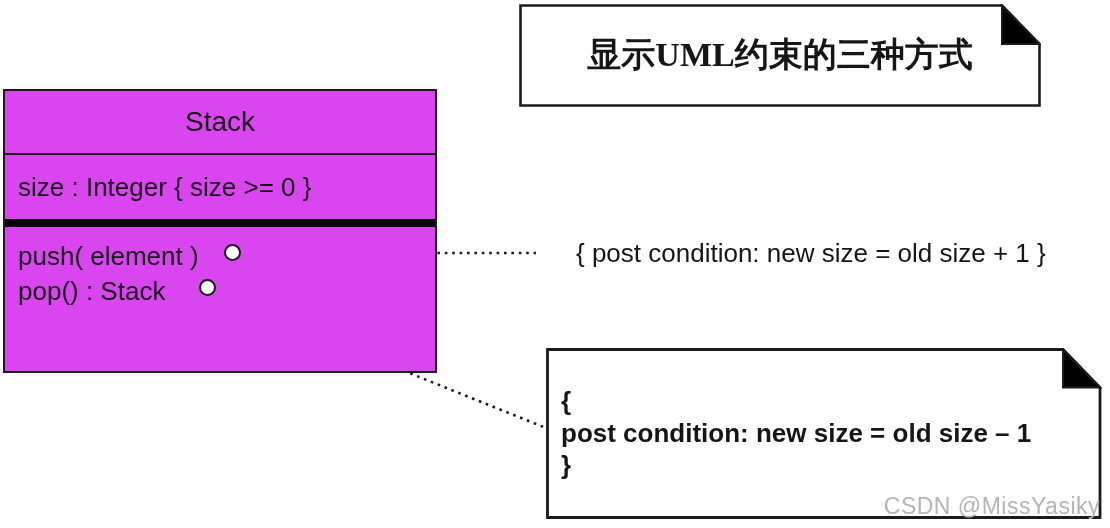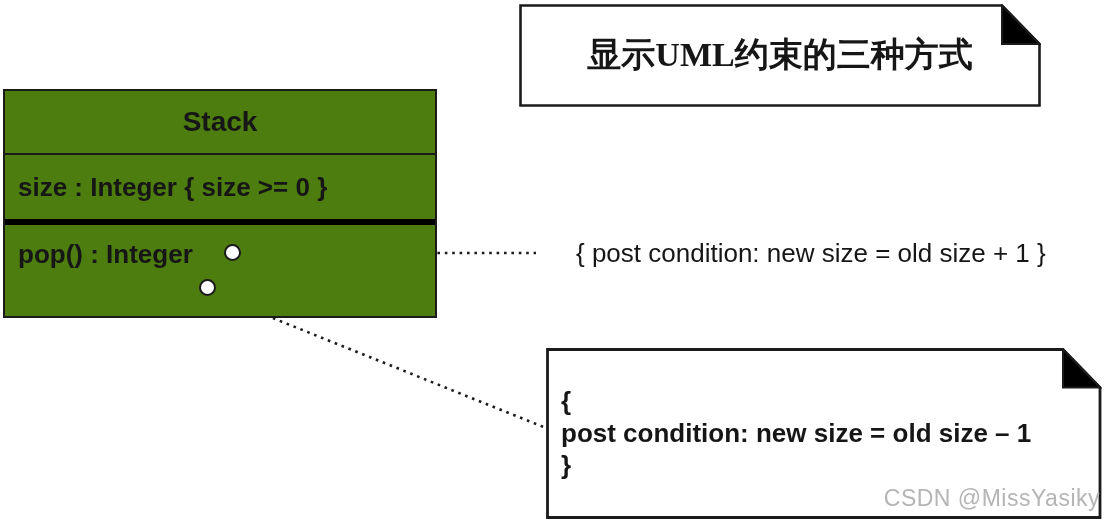--- a/index.html
+++ b/index.html
@@ -25,39 +25,38 @@
     height: 528px;
     pointer-events: none;
   }
 
   
   .uml-class {
     position: absolute;
     left: 3px;
     top: 89px;
     width: 434px;
-    height: 229px;
+    height: 284px;
     border: 2.5px solid #1b1b1b;
     box-sizing: border-box;
-    background: #4d7c0f;
+    background: #d946ef;
     display: flex;
     flex-direction: column;
-    font-weight: bold;
   }
   .uml-class .compartment-title {
     height: 62px;
     border-bottom: 2px solid #1b1b1b;
     display: flex;
     align-items: center;
     justify-content: center;
     font-size: 28px;
   }
   .uml-class .compartment-attrs {
     height: 64px;
-    border-bottom: 6px solid #000000;
+    border-bottom: 8px solid #000000;
     display: flex;
     align-items: center;
     padding-left: 13px;
     font-size: 26px;
   }
   .uml-class .compartment-ops {
     flex: 1;
     padding: 12px 0 0 13px;
     font-size: 26px;
     line-height: 35px;
@@ -111,41 +110,42 @@
   .note-pop-text {
     left: 15px;
     top: 37px;
     font-size: 26px;
     line-height: 32px;
   }
 
   .watermark {
     position: absolute;
     right: 10px;
-    bottom: 16px;
+    bottom: 8px;
     font-size: 23px;
     color: #b5b5b5;
     letter-spacing: 0.5px;
   }
 </style>
 </head>
 <body>
 
 <div class="canvas">
 
   <svg class="connectors" width="1110" height="528" viewBox="0 0 1110 528">
     <line x1="245" y1="253" x2="536" y2="253" stroke="#1b1b1b" stroke-width="2.6" stroke-dasharray="2.6 4.8"></line>
     <line x1="218" y1="296" x2="546" y2="428" stroke="#1b1b1b" stroke-width="2.6" stroke-dasharray="2.6 4.8"></line>
   </svg>
 
   <div class="uml-class">
     <div class="compartment-title">Stack</div>
     <div class="compartment-attrs">size : Integer { size &gt;= 0 }</div>
     <div class="compartment-ops">
-      <div>pop() : Integer</div>
+      <div>push( element )</div>
+      <div>pop() : Stack</div>
     </div>
   </div>
 
   <div class="anchor-circle anchor-push"></div>
   <div class="anchor-circle anchor-pop"></div>
 
   <div class="inline-constraint">{ post condition: new size = old size + 1 }</div>
 
   <div class="note" style="left:519px; top:4px; width:522px; height:103px;">
     <svg width="522" height="103" viewBox="0 0 522 103">

